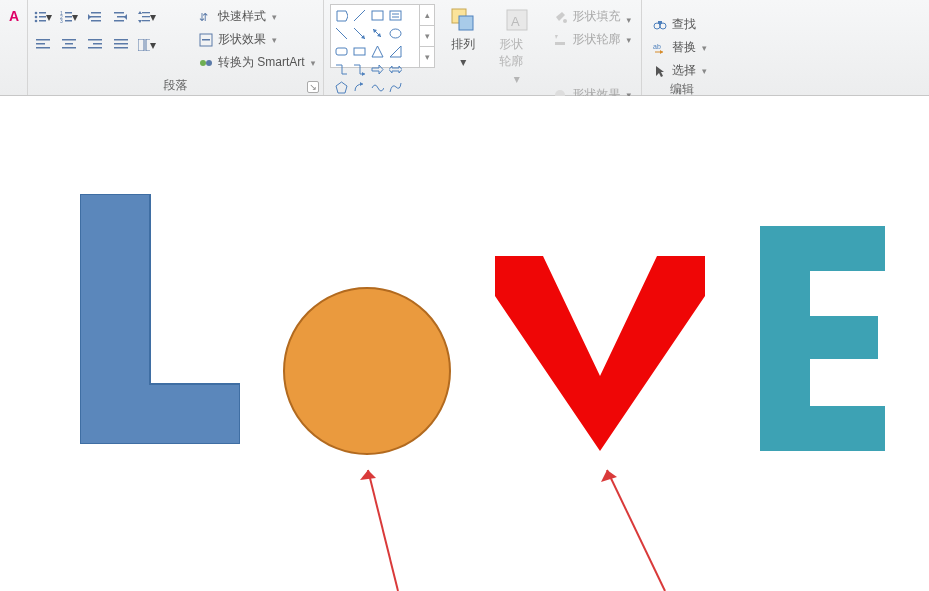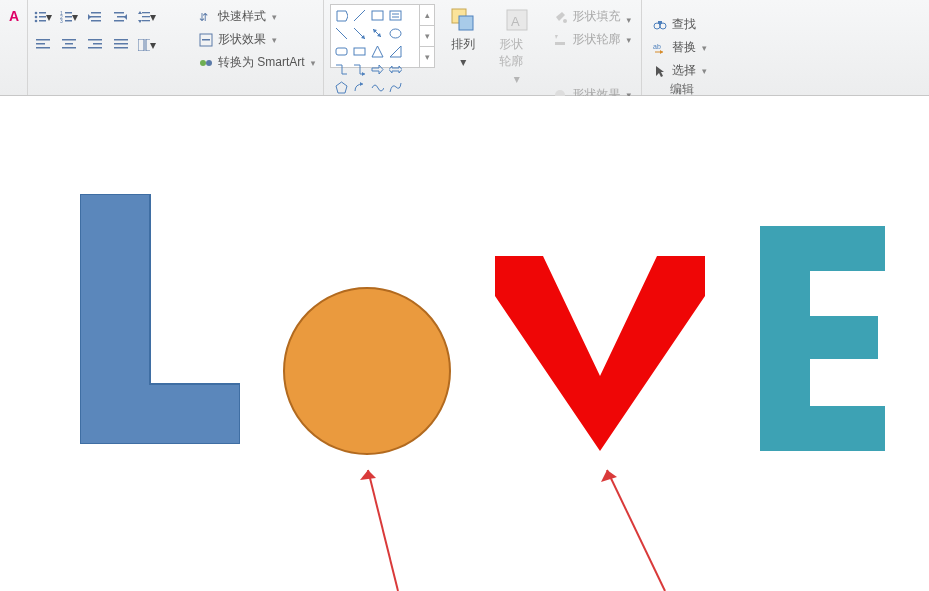--- a/index.html
+++ b/index.html
@@ -234,20 +234,23 @@
               <svg width="14" height="14">
                 <circle cx="4" cy="7" r="3" fill="#6fae52"></circle>
                 <circle cx="10" cy="7" r="3" fill="#5b7aa8"></circle>
               </svg>
             </span>
           <span>转换为 SmartArt</span>
             <span class="drop">▾</span>
         </div>
       </div>
     </div>
+    <div class="group-label"><span>段落</span>
+      <span class="dlauncher">↘</span>
+    </div>
   </div>
 
   <div class="group" style="width:318px;">
     <div class="group-body" style="gap:6px;">
 
       <div class="gallery">
         <span class="g">
             <svg width="13" height="13">
               <polygon points="2,2 11,2 13,7 11,12 2,12" fill="none" stroke="#4f81bd"></polygon>
             </svg>

